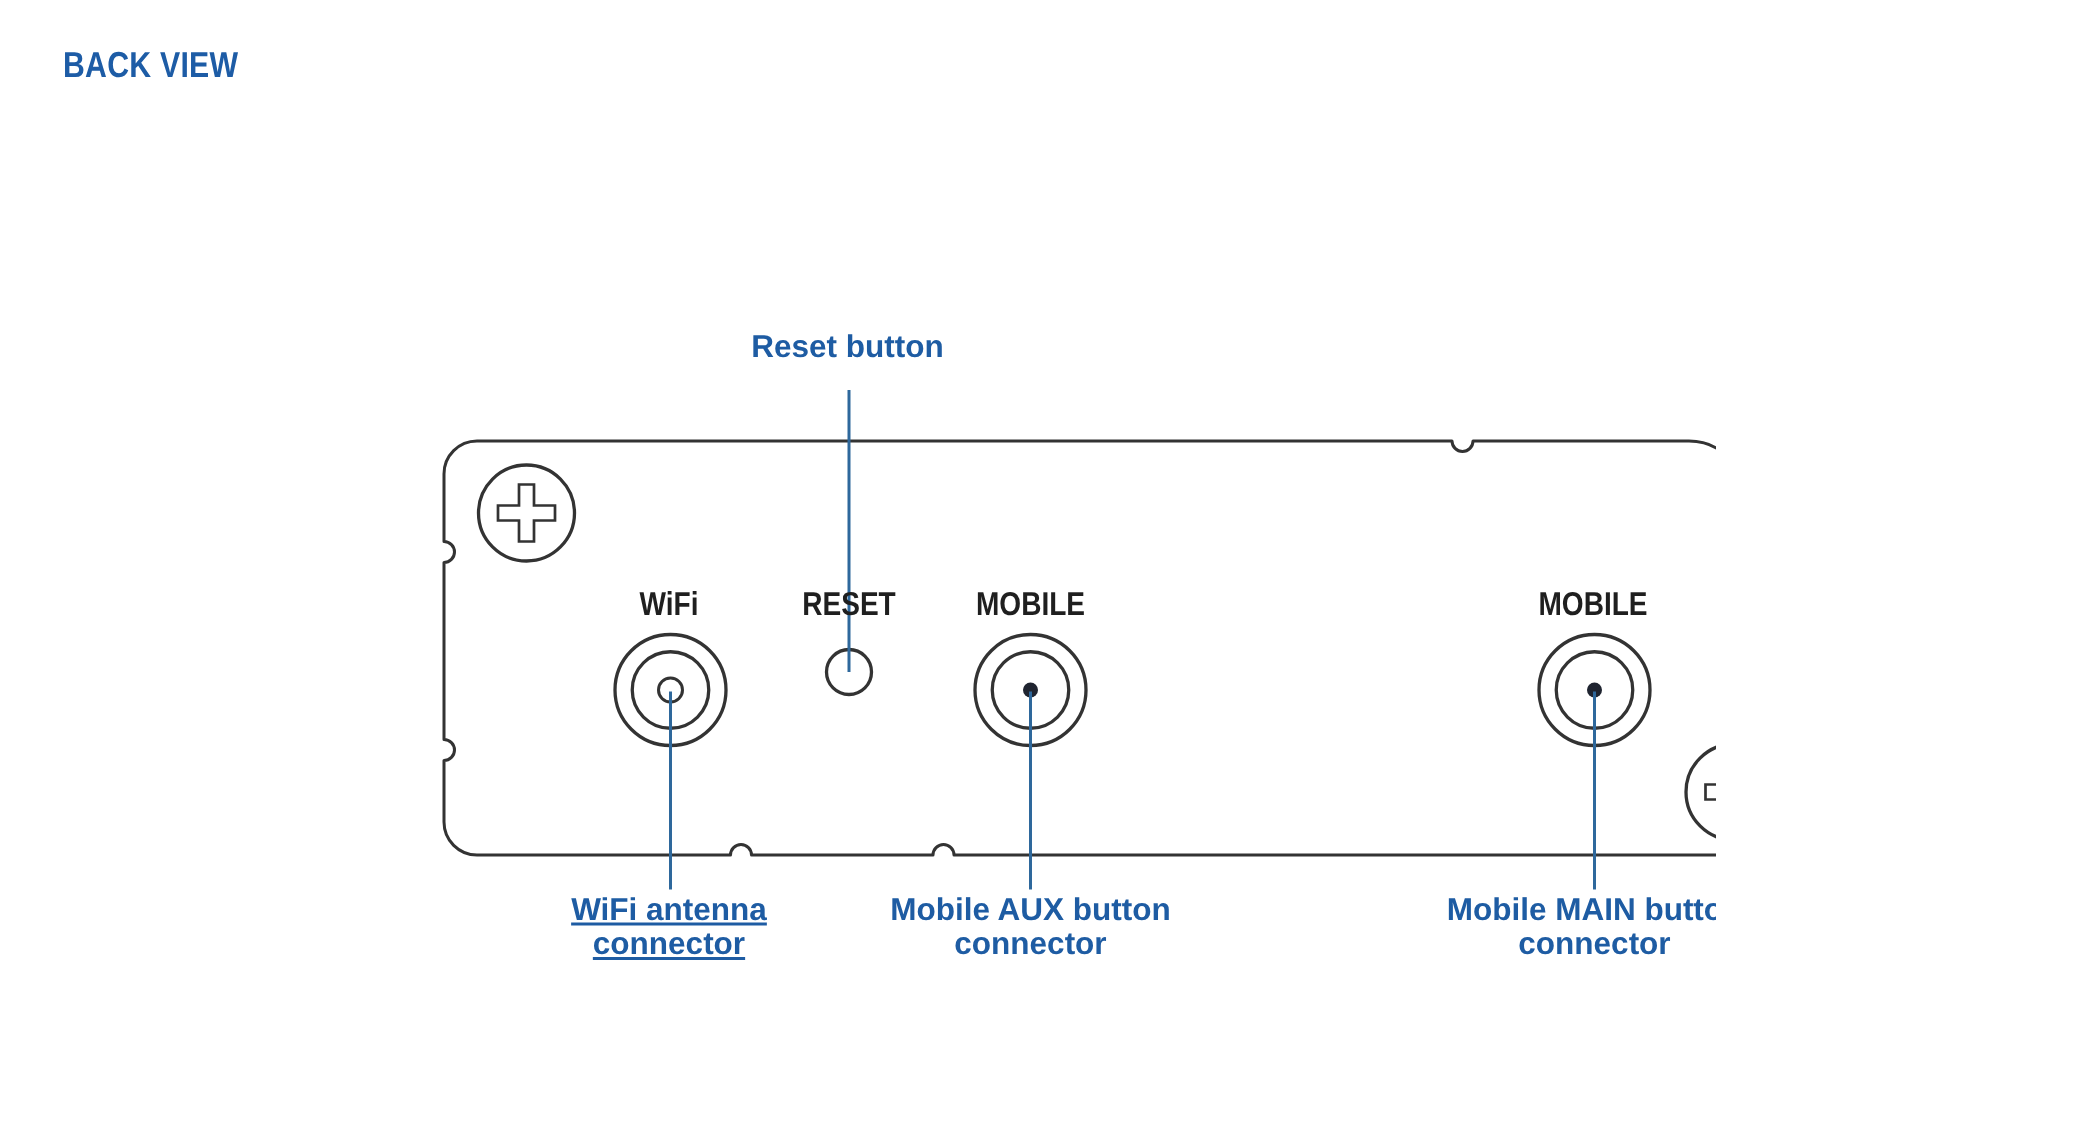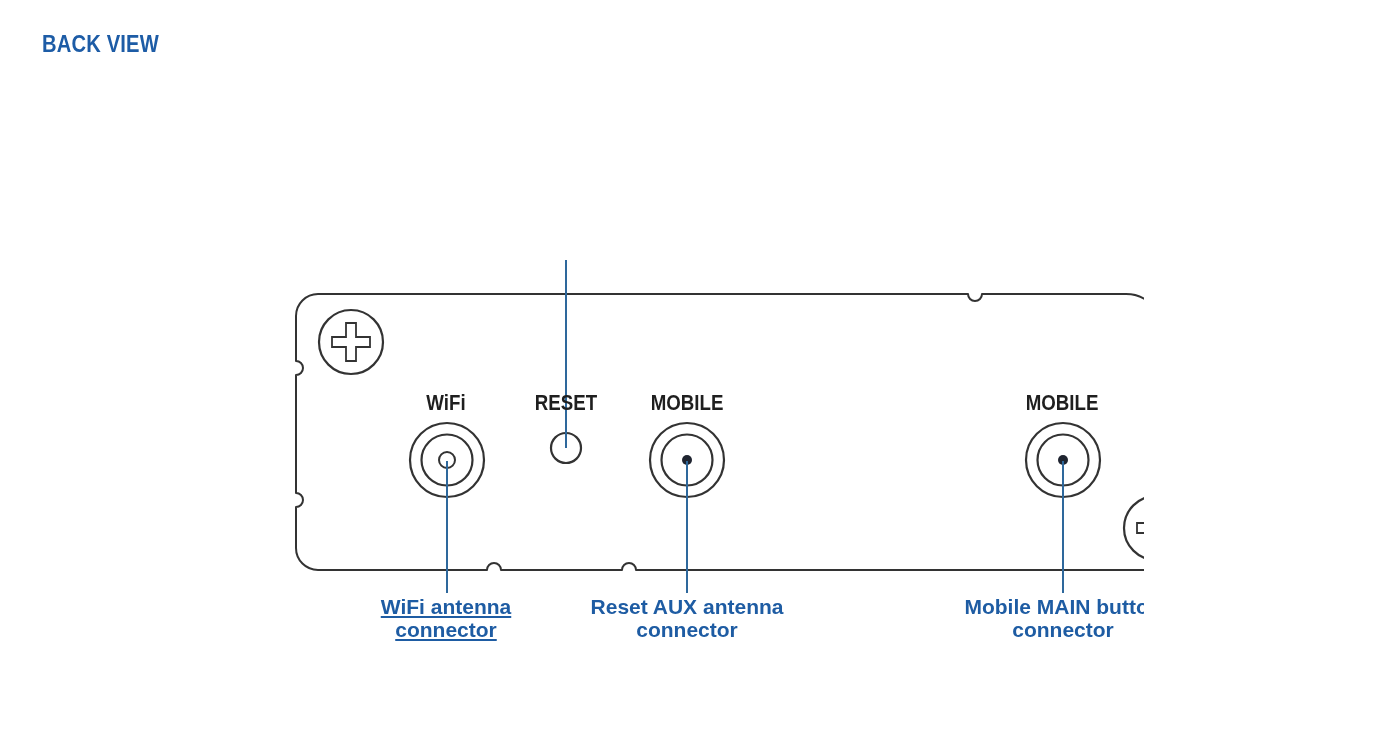--- a/index.html
+++ b/index.html
@@ -61,20 +61,21 @@
   .callout.aux-callout   { left: 687px; top: 595px; }
   .callout.main-callout  { left: 1063px; top: 595px; }
 </style>
 </head>
 <body>
 
 <div class="stage">
 
   <h1 class="back-view">BACK VIEW</h1>
 
+  <div class="callout reset-callout">Reset button</div>
 
   <svg class="diagram-svg" width="1400" height="753" viewBox="0 0 1400 753">
 
     <g fill="#ffffff" stroke-width="2" stroke-linejoin="round" stroke="#333333">
       <path d="M 318 294
                H 968 A 7 7 0 0 0 982 294
                H 1126 Q 1141 294 1151 304
                L 1203 357 Q 1213 367 1213 382
                V 498 A 7 7 0 0 0 1213 512
                V 548 A 22 22 0 0 1 1191 570
@@ -125,18 +126,18 @@
     </g>
   </svg>
 
   <div class="panel-label wifi">WiFi</div>
   <div class="panel-label reset">RESET</div>
   <div class="panel-label mobile-aux">MOBILE</div>
   <div class="panel-label mobile-main">MOBILE</div>
 
   <div class="callout wifi-callout">WiFi antenna
 connector</div>
-  <div class="callout aux-callout">Reset AUX antenna
+  <div class="callout aux-callout">Mobile AUX button
 connector</div>
   <div class="callout main-callout">Mobile MAIN button
 connector</div>
 
 </div>
 
 </body></html>

